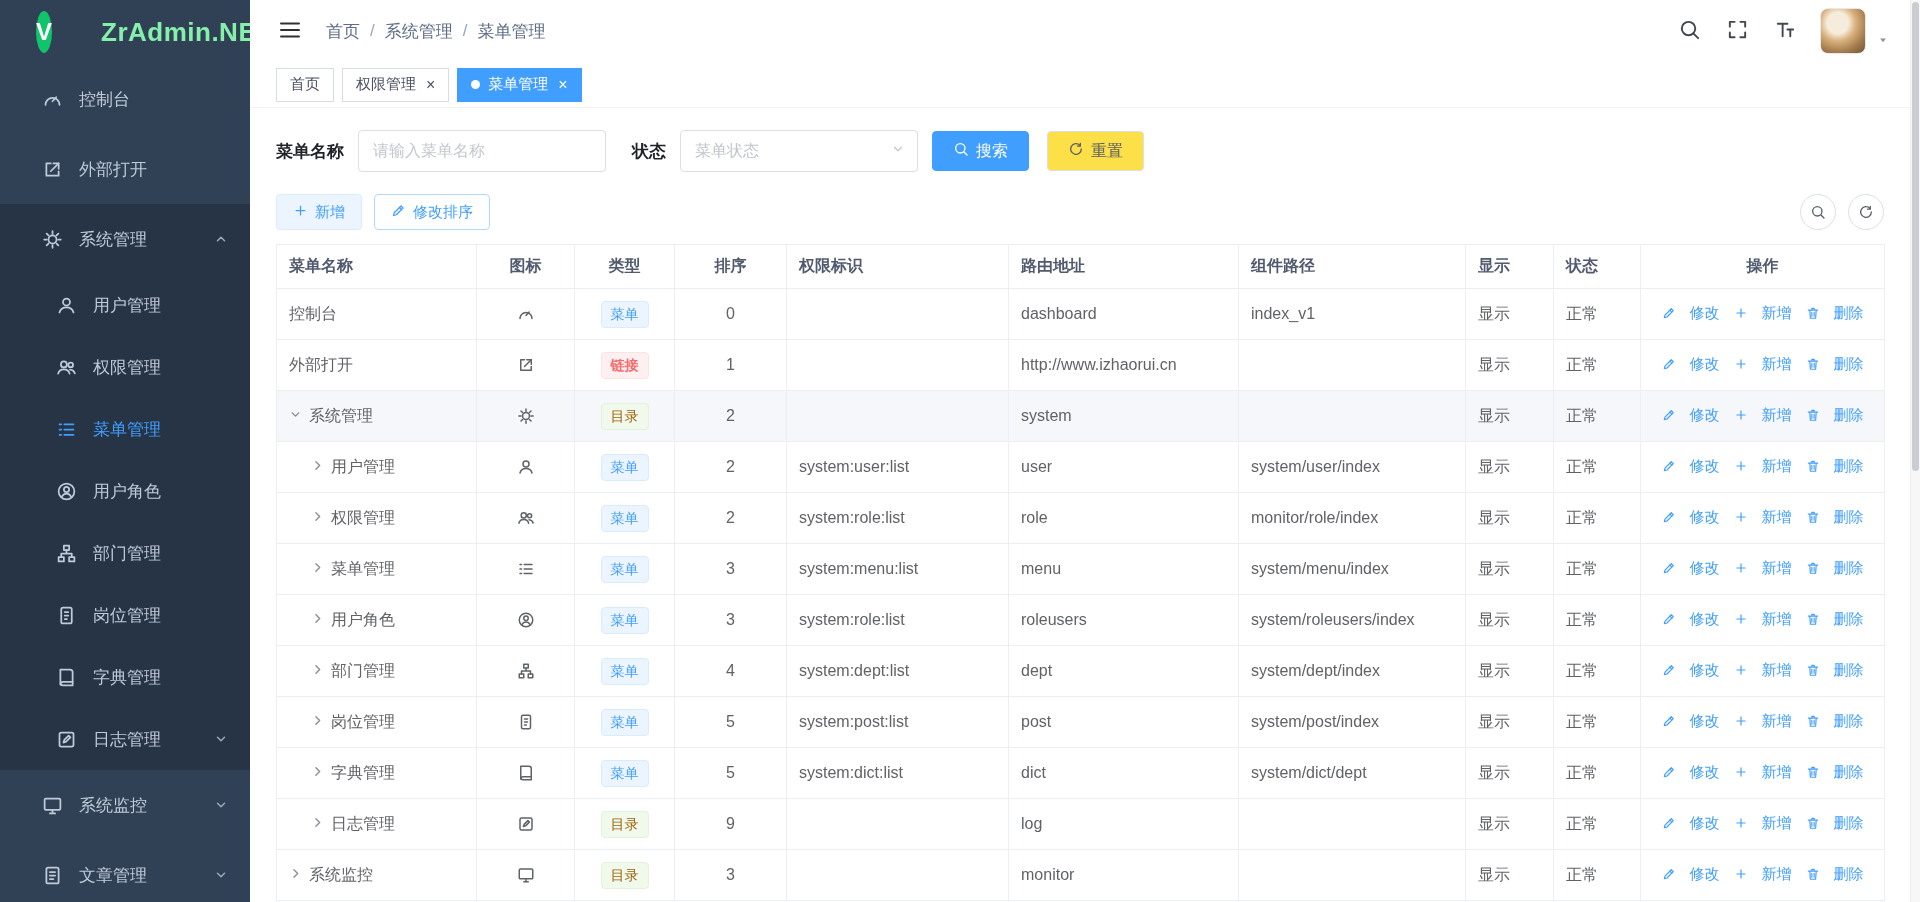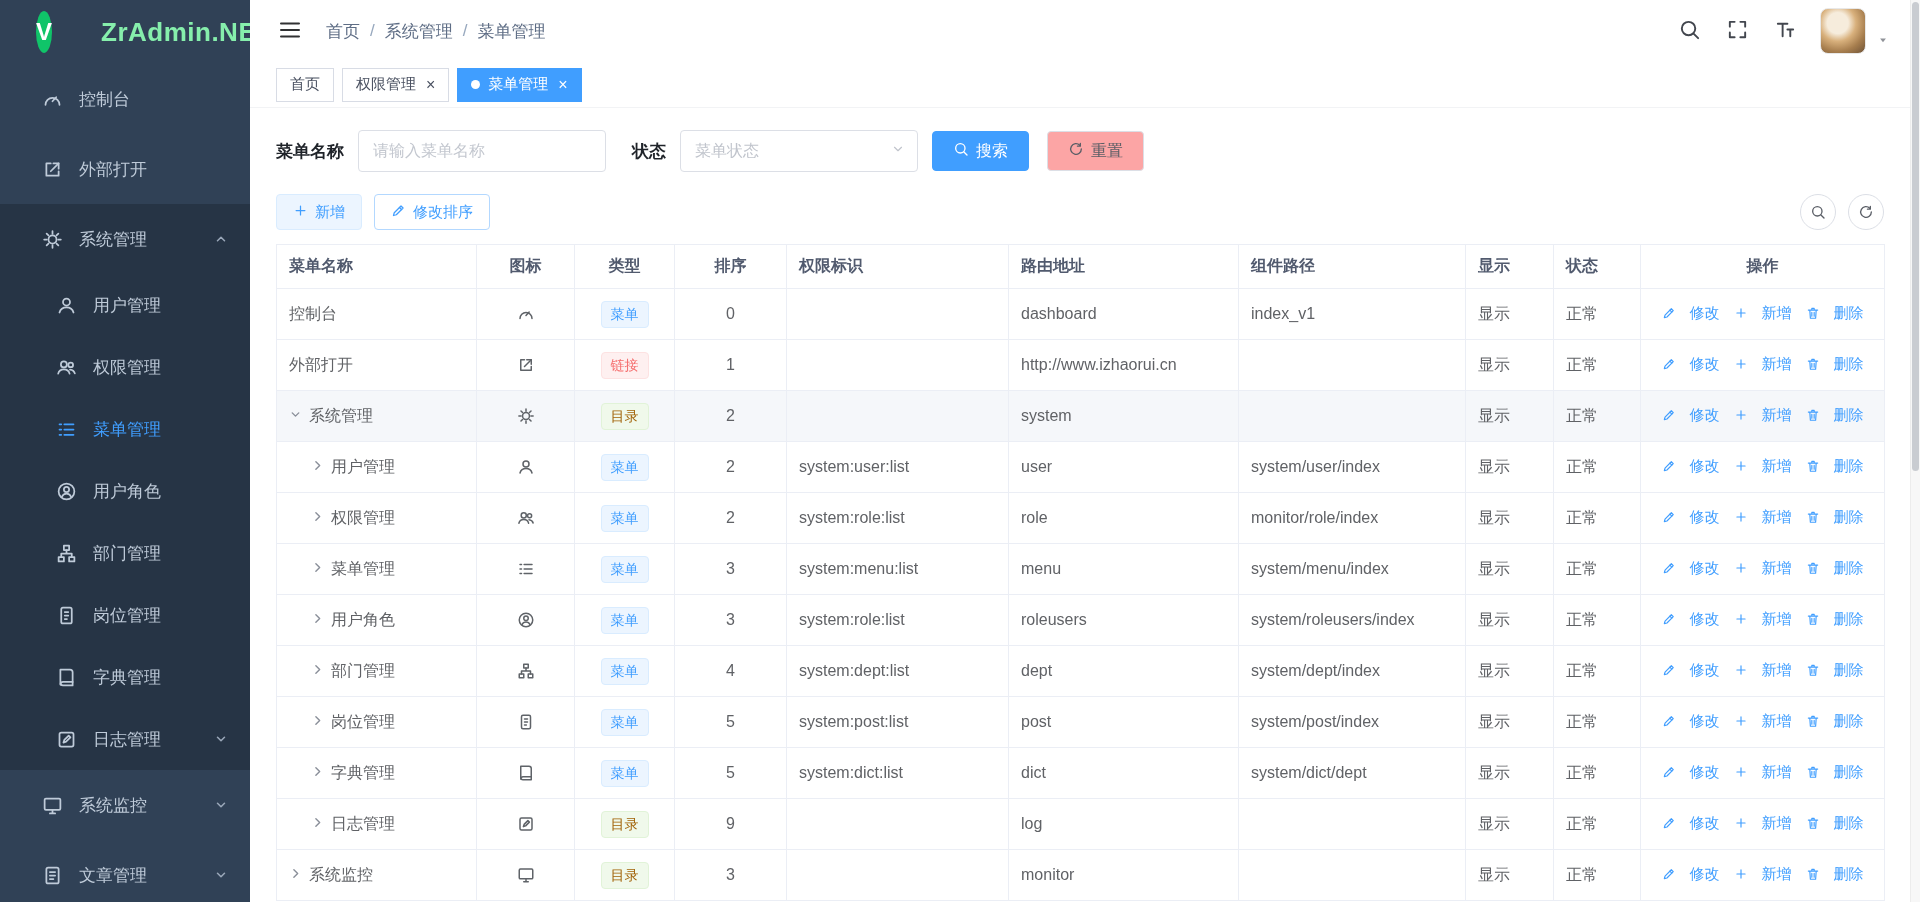--- a/index.html
+++ b/index.html
@@ -49,21 +49,21 @@
   .filters{display:flex;align-items:center;padding:22px 36px 0 26px;}
   .f-label{font-size:17px;font-weight:700;color:#1f2329;margin-right:14px;}
   .f-label.second{margin-left:26px;}
   .f-input{width:248px;height:42px;border:1px solid #dcdfe6;border-radius:4px;padding:0 14px;
     font-size:16px;color:#606266;outline:none;}
   .f-input::placeholder{color:#c3c7cf;}
   .f-select{width:238px;height:42px;border:1px solid #dcdfe6;border-radius:4px;display:flex;align-items:center;
     justify-content:space-between;padding:0 12px 0 14px;color:#c0c4cc;font-size:16px;cursor:pointer;background:#fff;}
   .f-select .icon{width:14px;height:14px;color:#c0c4cc;}
   .btn{display:inline-flex;align-items:center;gap:7px;height:40px;padding:0 20px;border-radius:4px;
-    font-size:16px;cursor:pointer;border:1px solid transparent;background:#fca5a5;}
+    font-size:16px;cursor:pointer;border:1px solid transparent;background:#fde047;}
   .btn .icon{width:16px;height:16px;}
   .btn-primary{background:#409eff;color:#fff;border-color:#409eff;margin-left:14px;}
   .btn-plain{color:#5a5e66;border-color:#dcdfe6;margin-left:18px;}
 
   
   .toolbar{display:flex;align-items:center;gap:12px;padding:22px 36px 0 26px;}
   .btn-soft{background:#ecf5ff;color:#409eff;border:1px solid #d9ecff;height:36px;padding:0 16px;font-size:15px;}
   .btn-outline-blue{background:#fff;color:#409eff;border:1px solid #b3d8ff;height:36px;padding:12px 16px;font-size:15px;}
   .btn-soft .icon,.btn-outline-blue .icon{width:15px;height:15px;}
   .toolbar-right{margin-left:auto;display:flex;gap:12px;}
@@ -77,21 +77,21 @@
   th,td{border:1px solid #ebeef5;padding:0 12px;height:51px;overflow:hidden;white-space:nowrap;text-overflow:ellipsis;}
   th{height:44px;font-weight:700;color:#515a6e;background:#fff;}
   .al{text-align:left;}.ac{text-align:center;}
   tr.hl td{background:#f5f7fa;}
   .name-cell{display:flex;align-items:center;gap:7px;}
   .name-cell.lvl1{padding-left:22px;}
   .name-cell .exp{width:13px;height:13px;color:#8a8f99;stroke-width:2.6;flex-shrink:0;}
   .cell-icon{width:18px;height:18px;color:#5f6368;vertical-align:middle;}
   .tag{display:inline-block;padding:0 9px;height:27px;line-height:25px;border-radius:4px;font-size:14px;border:1px solid;}
   .tag-menu{color:#409eff;background:#ecf5ff;border-color:#d9ecff;}
-  .tag-link{color:#f56c6c;background:#fef0f0;border-color:#fde2e2;}
+  .tag-link{color:#f56c6c;background:#fef0f0;border-color:#fde2e2;font-weight:bold;}
   .tag-dir{color:#a16207;background:#f0f9eb;border-color:#e1f3d8;}
   .ops a{color:#409eff;display:inline-flex;align-items:center;gap:14px;margin:0 7px;font-size:15px;cursor:pointer;text-decoration:none;}
   .ops a .icon{width:14px;height:14px;}
 
   
   .pagescroll{position:fixed;right:0;top:0;width:10px;height:902px;background:#f7f7f7;border-left:1px solid #ececec;}
   .pagescroll .thumb{position:absolute;left:1px;top:2px;width:7px;height:52%;border-radius:4px;background:#c9ccd1;}
 
   
   .icon{fill:none;stroke:currentColor;stroke-width:2;stroke-linecap:round;stroke-linejoin:round;}

